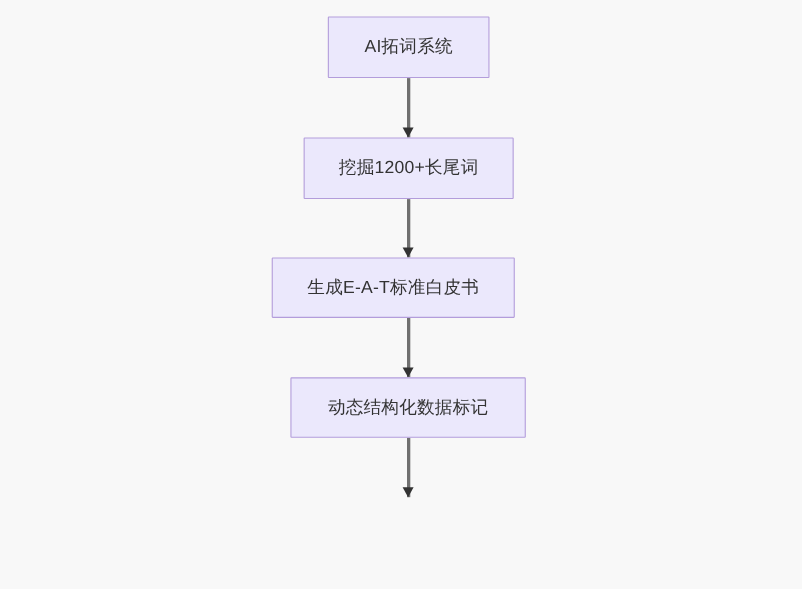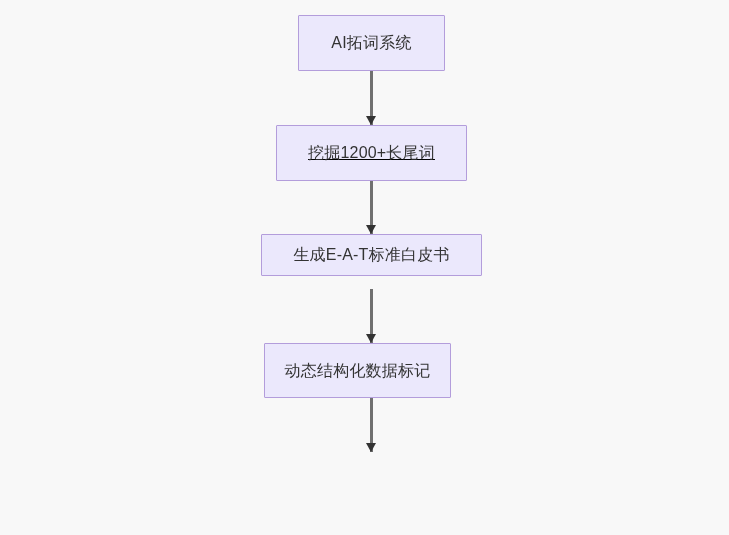--- a/index.html
+++ b/index.html
@@ -38,23 +38,23 @@
   .node-label {
     font-size: 16px;
     line-height: 1;
     color: #333333;
     white-space: nowrap;
     letter-spacing: 0.2px;
   }
 
   
   .node-1 { left: 298px; top: 15px;  width: 147px; height: 56px; }
-  .node-2 { left: 276px; top: 125px; width: 191px; height: 56px; text-decoration: underline; }
-  .node-3 { left: 261px; top: 234px; width: 221px; height: 42px; }
-  .node-4 { left: 264px; top: 343px; width: 187px; height: 55px; }
+  .node-2 { left: 276px; top: 125px; width: 191px; height: 56px; }
+  .node-3 { left: 247px; top: 234px; width: 221px; height: 55px; }
+  .node-4 { left: 264px; top: 343px; width: 214px; height: 55px; }
   .node-5 { left: 253px; top: 452px; width: 237px; height: 55px; }
 
   
   .connector {
     position: absolute;
     z-index: 1;
   }
   .connector-line {
     position: absolute;
     left: 0;

